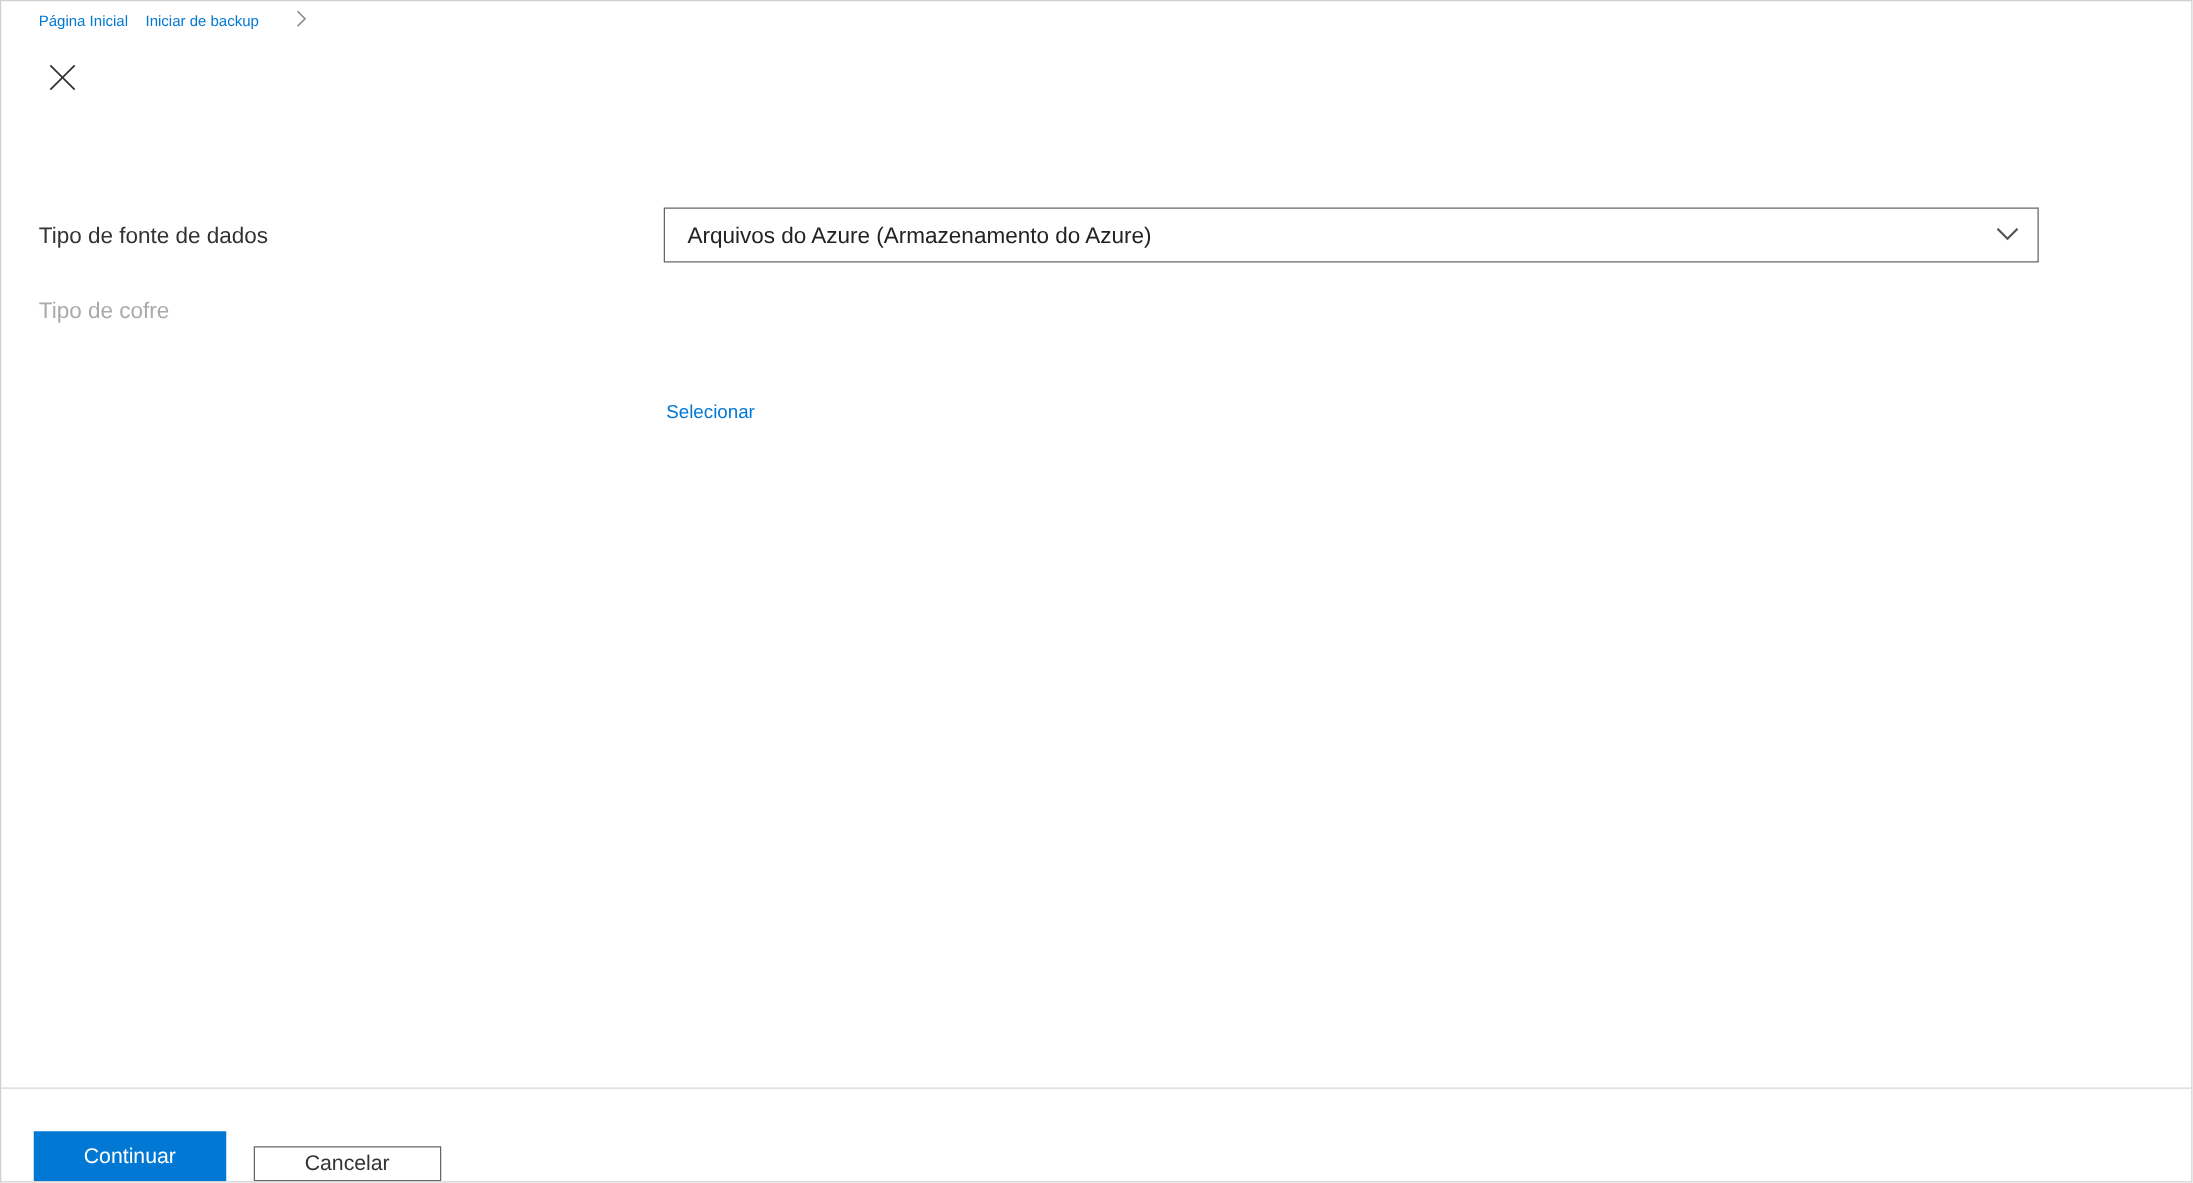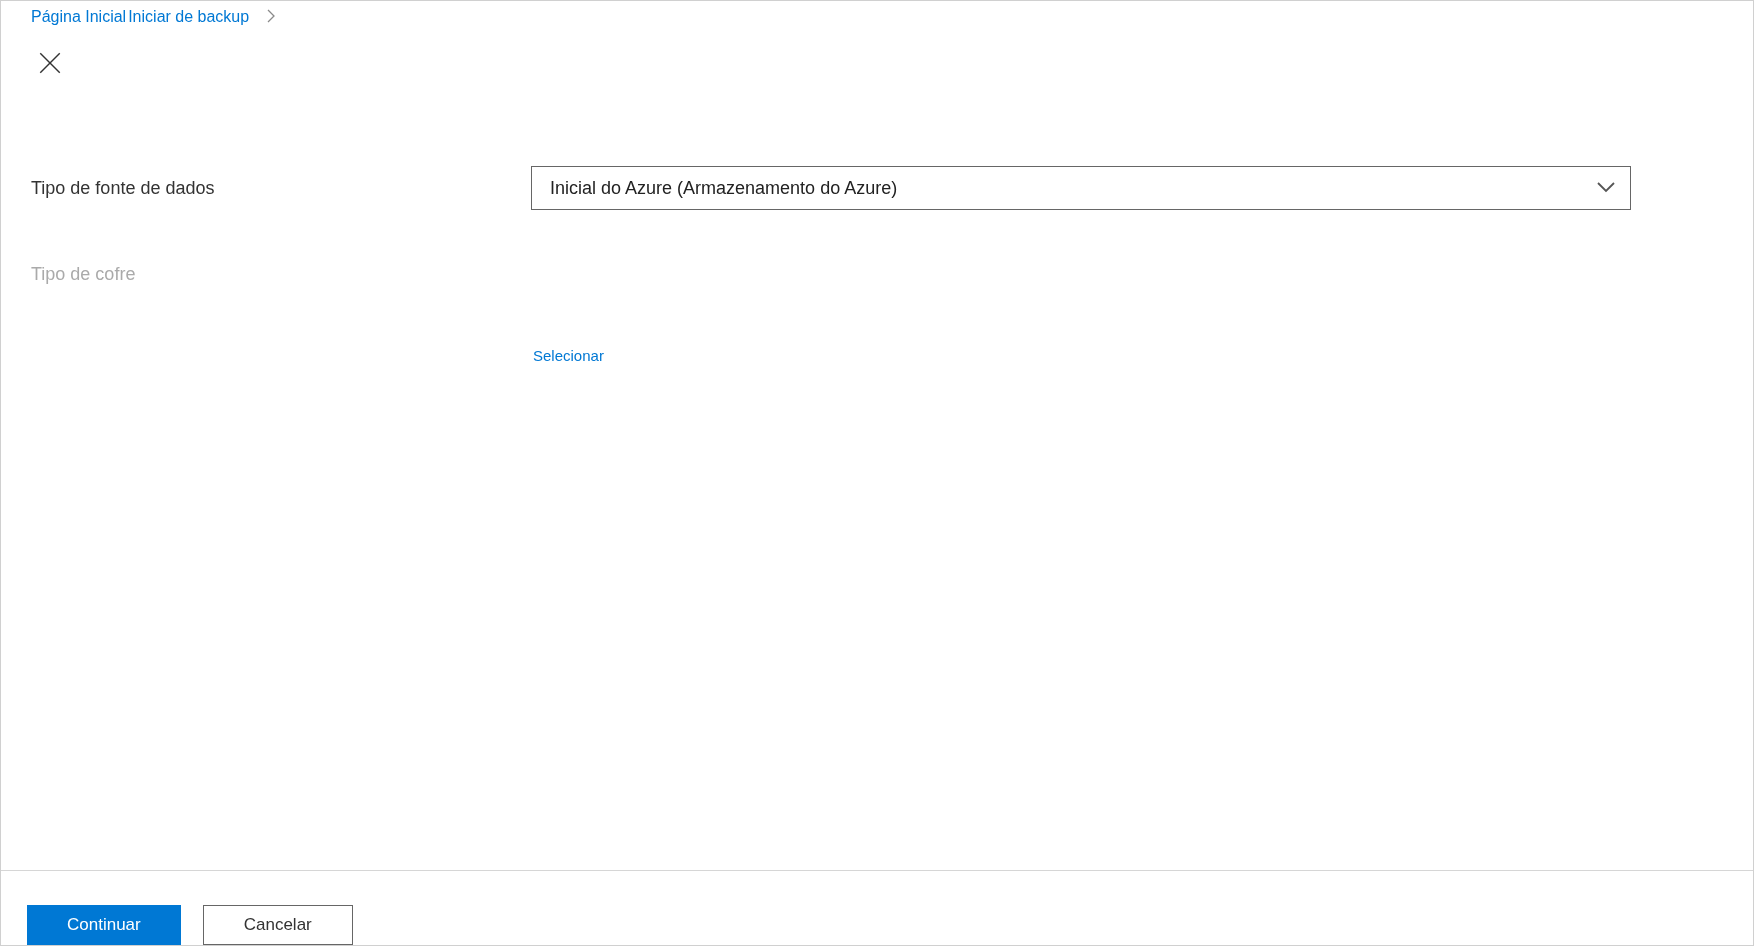--- a/index.html
+++ b/index.html
@@ -11,24 +11,24 @@
       font-family: "Segoe UI", -apple-system, BlinkMacSystemFont, sans-serif;
       background: #ffffff;
       width: 1754px;
       height: 946px;
       border: 1px solid #d0d0d0;
       position: relative;
       overflow: hidden;
     }
     .breadcrumb {
       padding: 7px 0 2px 30px;
-      font-size: 16px;
-      display: flex;
-      align-items: center;
-      gap: 2px;
+      font-size: 12px;
+      display: flex;
+      align-items: center;
+      gap: 14px;
     }
     .breadcrumb-link {
       color: #0078d4;
       cursor: pointer;
     }
     .breadcrumb-chevron {
       color: #888;
       font-size: 12px;
       margin-left: 16px;
     }
@@ -63,21 +63,21 @@
       stroke: #333;
       stroke-width: 1.3;
     }
     .form-area {
       margin-top: 80px;
       padding: 0 30px;
     }
     .form-row {
       display: flex;
       align-items: center;
-      margin-bottom: 54px;
+      margin-bottom: 28px;
     }
     .form-row.disabled-row {
       margin-bottom: 42px;
     }
     .form-row.vault-row {
       margin-bottom: 8px;
       align-items: center;
     }
     .form-label {
       width: 500px;
@@ -172,21 +172,21 @@
       height: 40px;
       padding: 0 40px;
       font-size: 17px;
       cursor: pointer;
       font-family: inherit;
     }
     .btn-secondary {
       background: #fff;
       color: #333;
       border: 1px solid #666;
-      height: 40px;
+      height: 28px;
       padding: 0 40px;
       font-size: 17px;
       cursor: pointer;
       font-family: inherit;
     }
   </style>
 </head>
 <body>
 
 <div class="breadcrumb">
@@ -208,21 +208,21 @@
         </svg>
     </span>
   </div>
 </div>
 
 <div class="form-area">
 
   <div class="form-row">
     <div class="form-label">Tipo de fonte de dados</div>
     <div class="select-control">
-      <span>Inicial do Azure (Armazenamento do Azure)</span>
+      <span>Arquivos do Azure (Armazenamento do Azure)</span>
       <span class="chevron-icon">
         <svg viewBox="0 0 20 12">
             <polyline points="2,2 10,10 18,2"></polyline>
           </svg>
       </span>
     </div>
   </div>
 
   <div class="form-row disabled-row">
     <div class="form-label disabled">Tipo de cofre</div>

